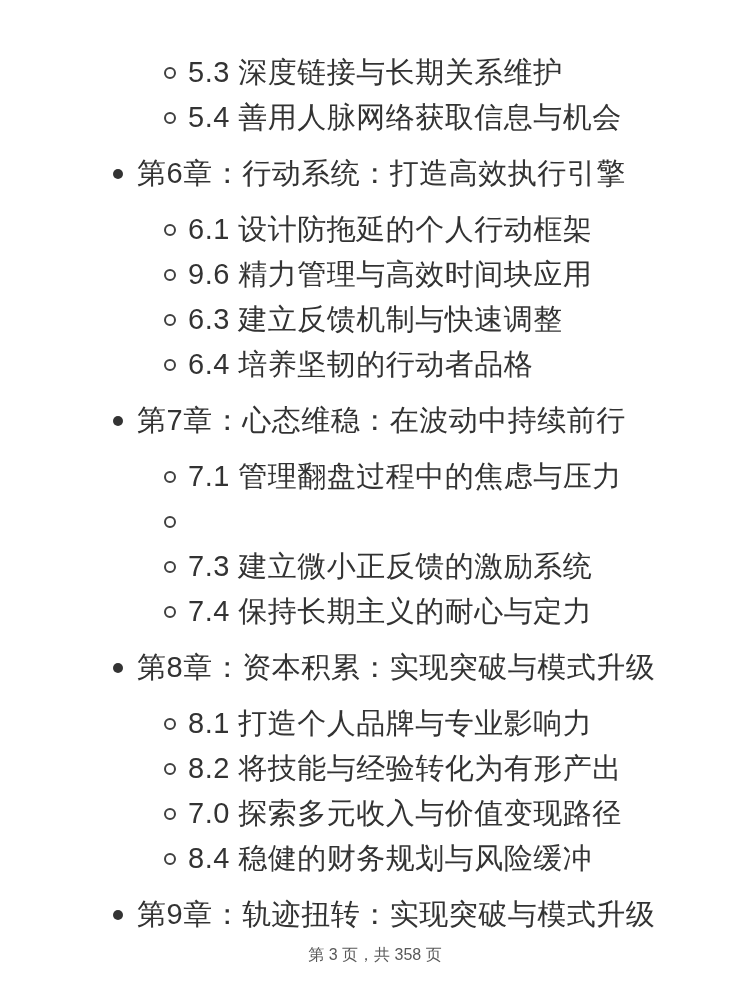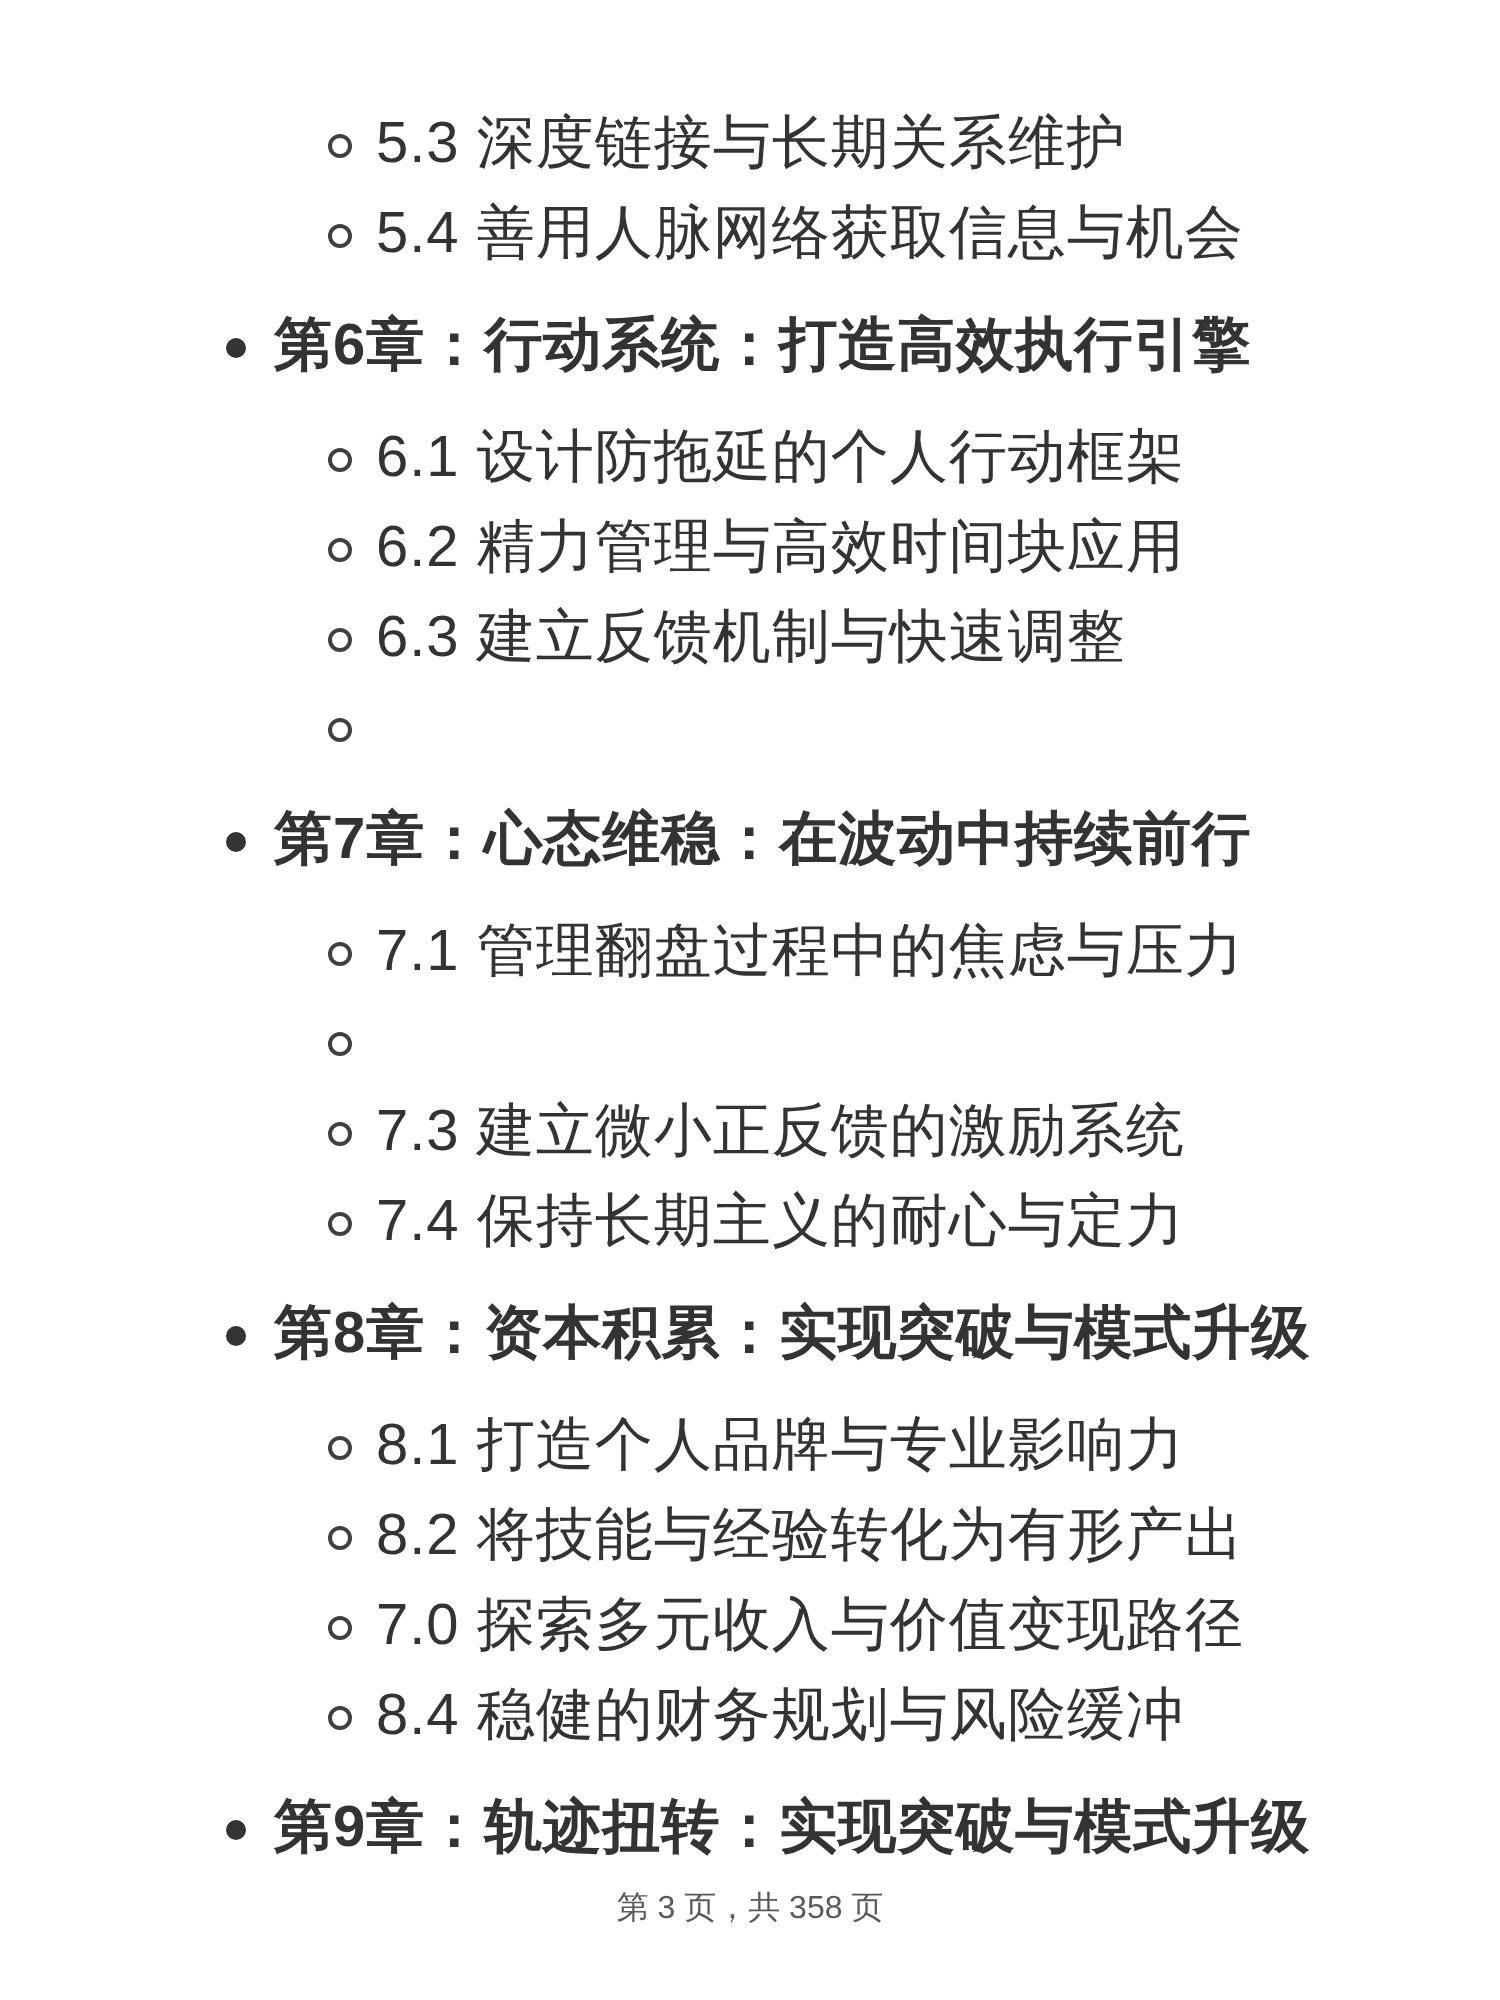--- a/index.html
+++ b/index.html
@@ -22,21 +22,20 @@
   .entry {
     position: relative;
     height: 45px;
     display: flex;
     align-items: flex-start;
     white-space: nowrap;
   }
   .entry.level-1 {
     margin: 11px 0;
     padding-left: 137px;
-    font-weight: bold;
   }
   .entry.level-2 {
     padding-left: 188px;
   }
   .entry .label {
     font-size: 29px;
     line-height: 45px;
     color: #333333;
     letter-spacing: 0.5px;
   }
@@ -87,30 +86,31 @@
       <span class="label">第6章：行动系统：打造高效执行引擎</span>
     </li>
 
     <li class="entry level-2">
       <span class="bullet"></span>
       <span class="label">6.1 设计防拖延的个人行动框架</span>
     </li>
 
     <li class="entry level-2">
       <span class="bullet"></span>
-      <span class="label">6.2 精力管理与高效时间块应用</span>
+      <span class="label">9.6 精力管理与高效时间块应用</span>
     </li>
 
     <li class="entry level-2">
       <span class="bullet"></span>
       <span class="label">6.3 建立反馈机制与快速调整</span>
     </li>
 
     <li class="entry level-2">
       <span class="bullet"></span>
+      <span class="label">6.4 培养坚韧的行动者品格</span>
     </li>
 
     <li class="entry level-1">
       <span class="bullet"></span>
       <span class="label">第7章：心态维稳：在波动中持续前行</span>
     </li>
 
     <li class="entry level-2">
       <span class="bullet"></span>
       <span class="label">7.1 管理翻盘过程中的焦虑与压力</span>

